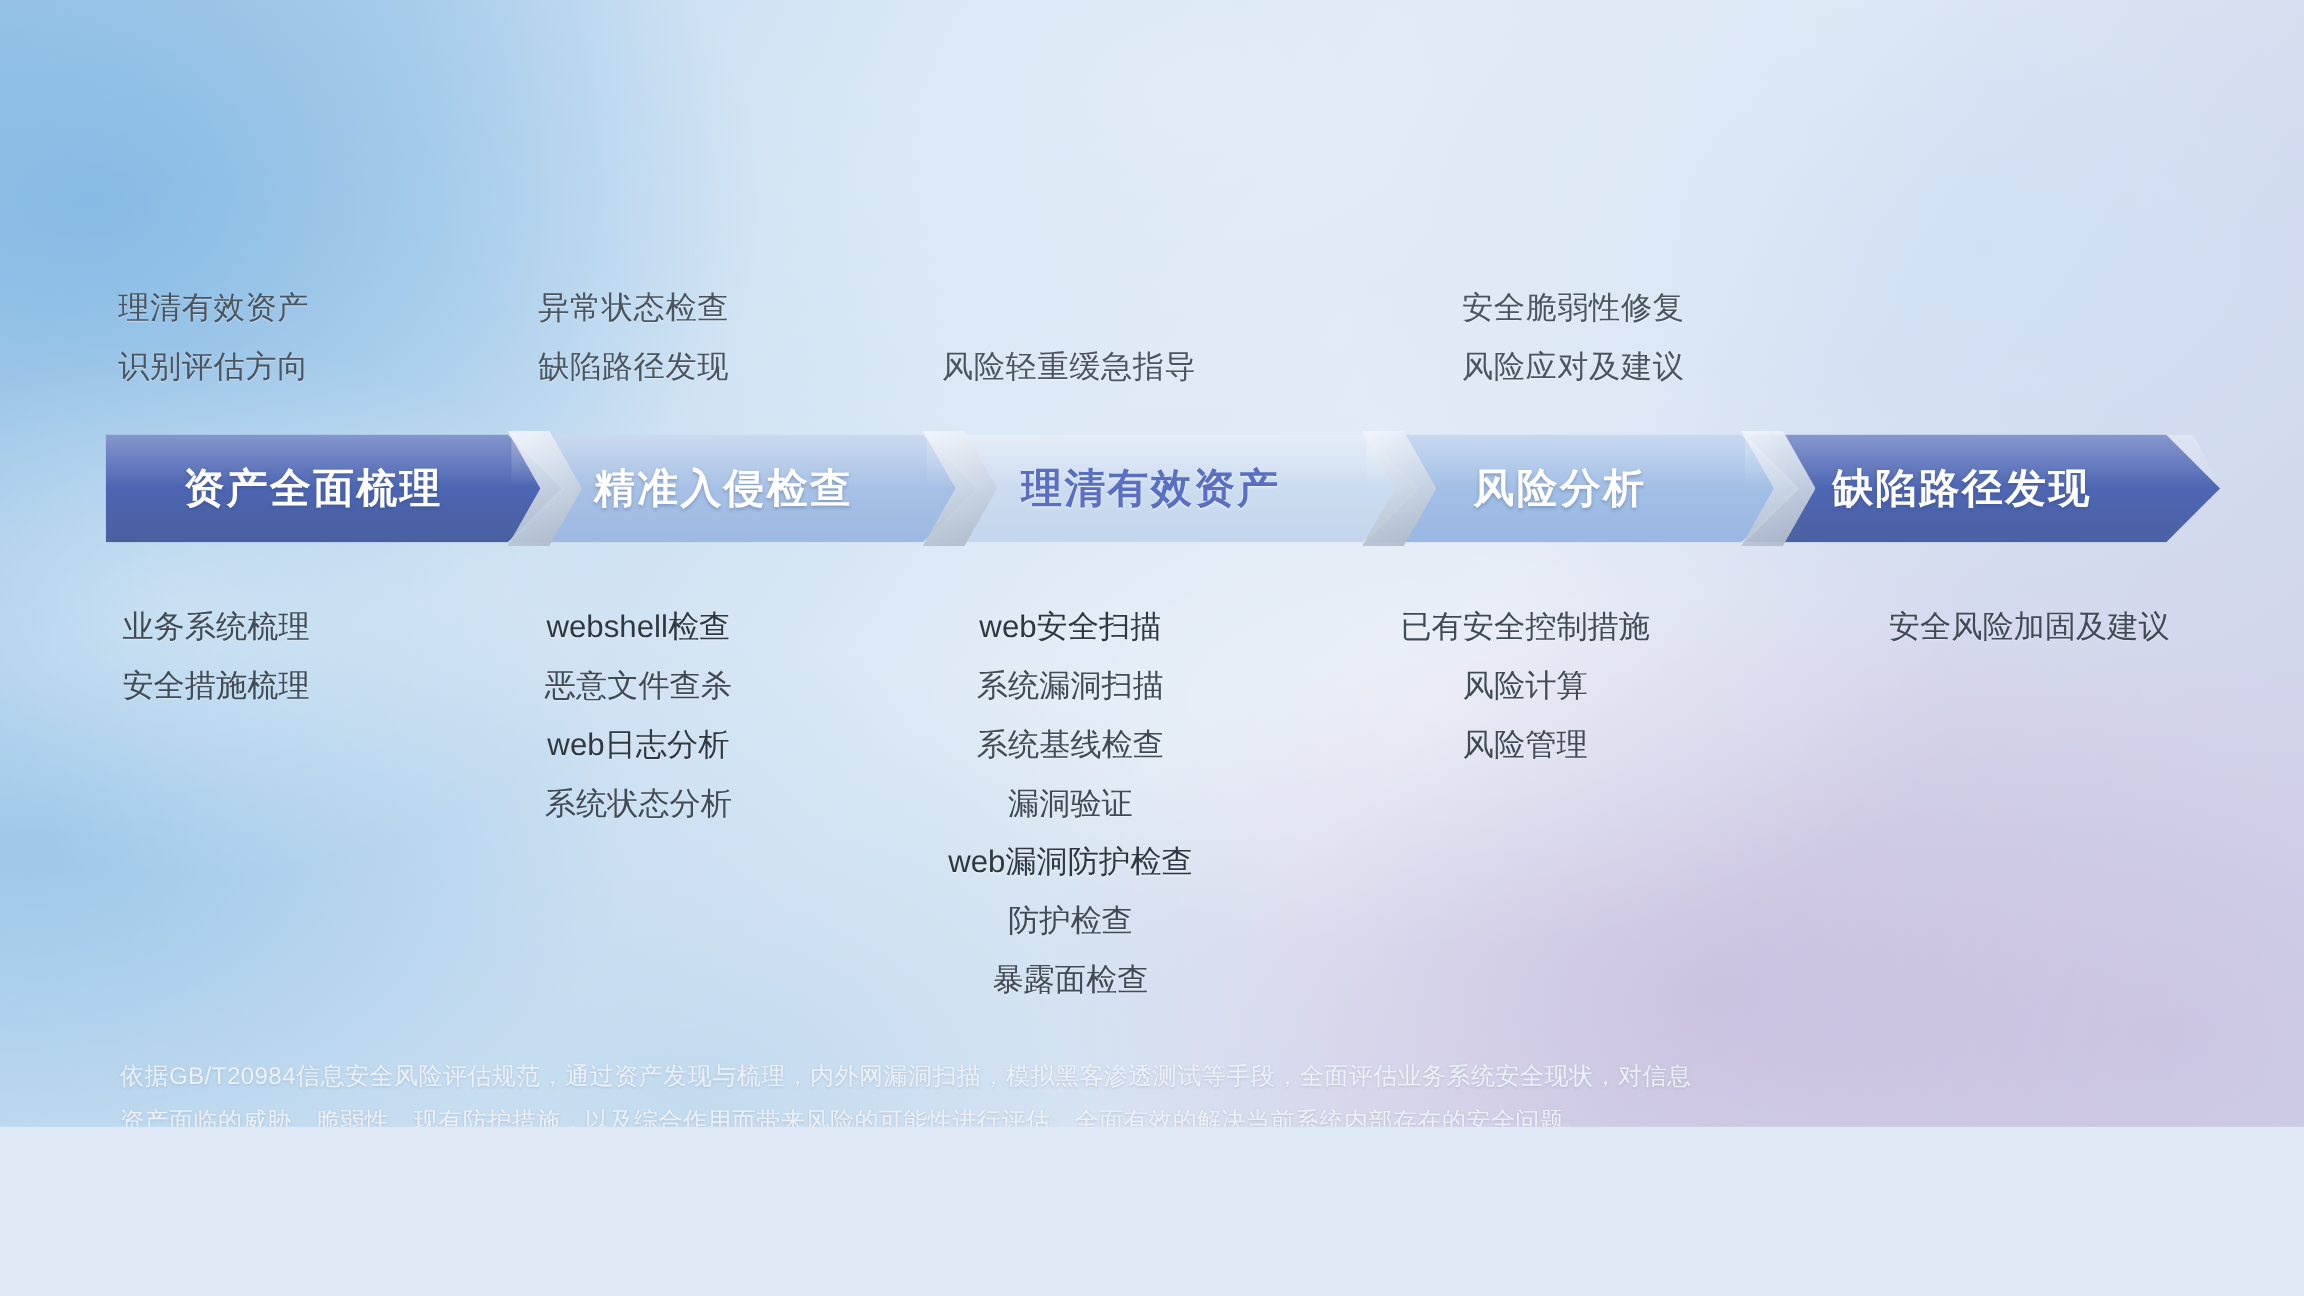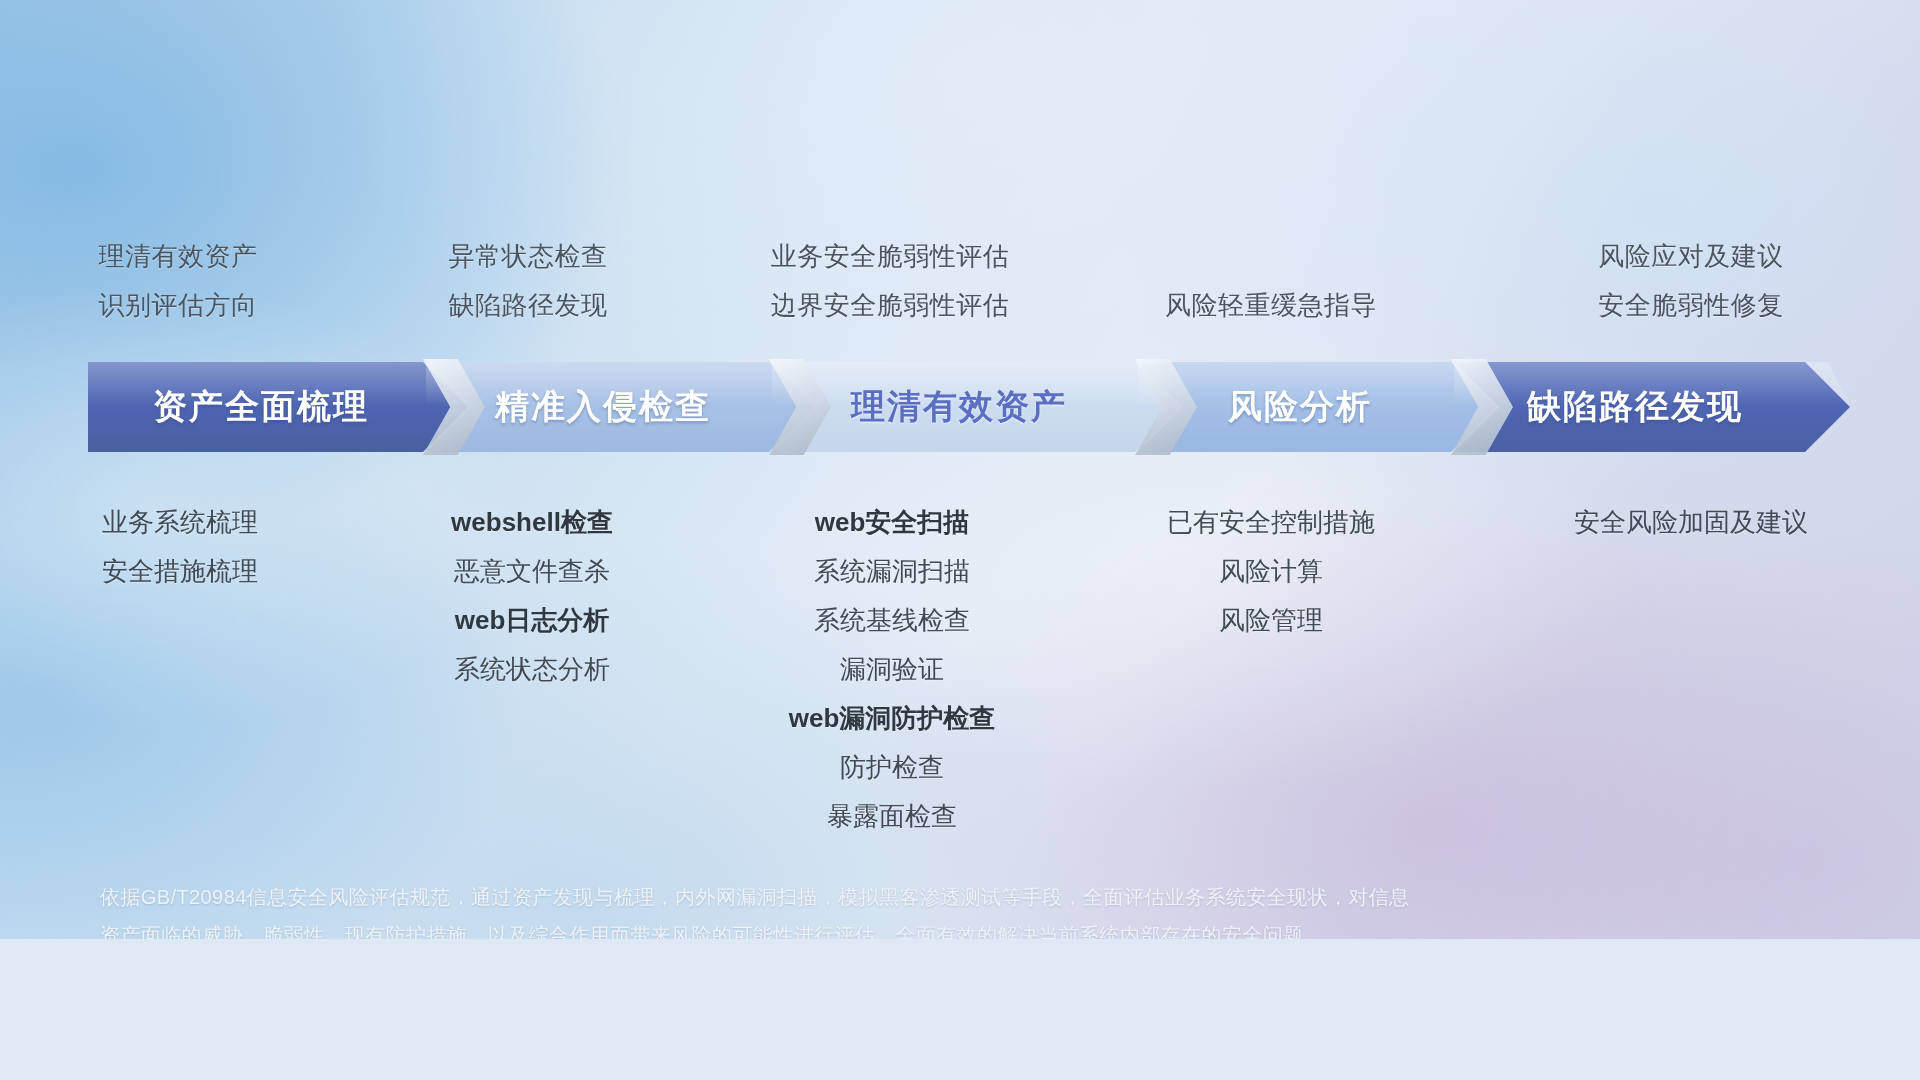--- a/index.html
+++ b/index.html
@@ -83,21 +83,21 @@
     clip-path:polygon(0 0, 56% 0, 100% 50%, 56% 100%, 0 100%, 44% 50%);
     opacity:.92;pointer-events:none;
   }
 
   
   #bottom-lists{top:498px;align-items:flex-start;}
   .bitem{
     font-size:26px;line-height:49px;color:#414b56;white-space:nowrap;
     text-shadow:0 1px 1px rgba(255,255,255,.40);
   }
-  .bitem.strong{font-weight:bold;color:#2f3840;}
+  .bitem.strong{font-weight:normal;color:#2f3840;}
 
   
   #footer{
     position:absolute;left:100px;top:878px;width:1640px;
     font-size:20px;line-height:38px;color:#eef2f7;
     letter-spacing:.4px;
     text-shadow:0 1px 2px rgba(120,140,170,.35);
   }
   #footer div{white-space:nowrap;}
 </style>
@@ -108,30 +108,26 @@
 
   <div class="row" id="top-notes">
     <div class="col" style="width:356px">
       <div class="note">理清有效资产</div>
       <div class="note">识别评估方向</div>
     </div>
     <div class="col" style="width:344px">
       <div class="note">异常状态检查</div>
       <div class="note">缺陷路径发现</div>
     </div>
-    <div class="col" style="width:380px">
-      <div class="note">业务安全脆弱性评估</div>
-      <div class="note">边界安全脆弱性评估</div>
-    </div>
     <div class="col" style="width:382px;justify-content:flex-start;padding-top:49px">
       <div class="note">风险轻重缓急指导</div>
     </div>
     <div class="col" style="width:458px">
+      <div class="note">安全脆弱性修复</div>
       <div class="note">风险应对及建议</div>
-      <div class="note">安全脆弱性修复</div>
     </div>
   </div>
 
   <div id="banner">
 
     <div class="seg s1" style="left:0px;width:380px">
       <div class="shape"></div>
       <div class="gloss"></div>
       <div class="label">资产全面梳理</div>
     </div>

